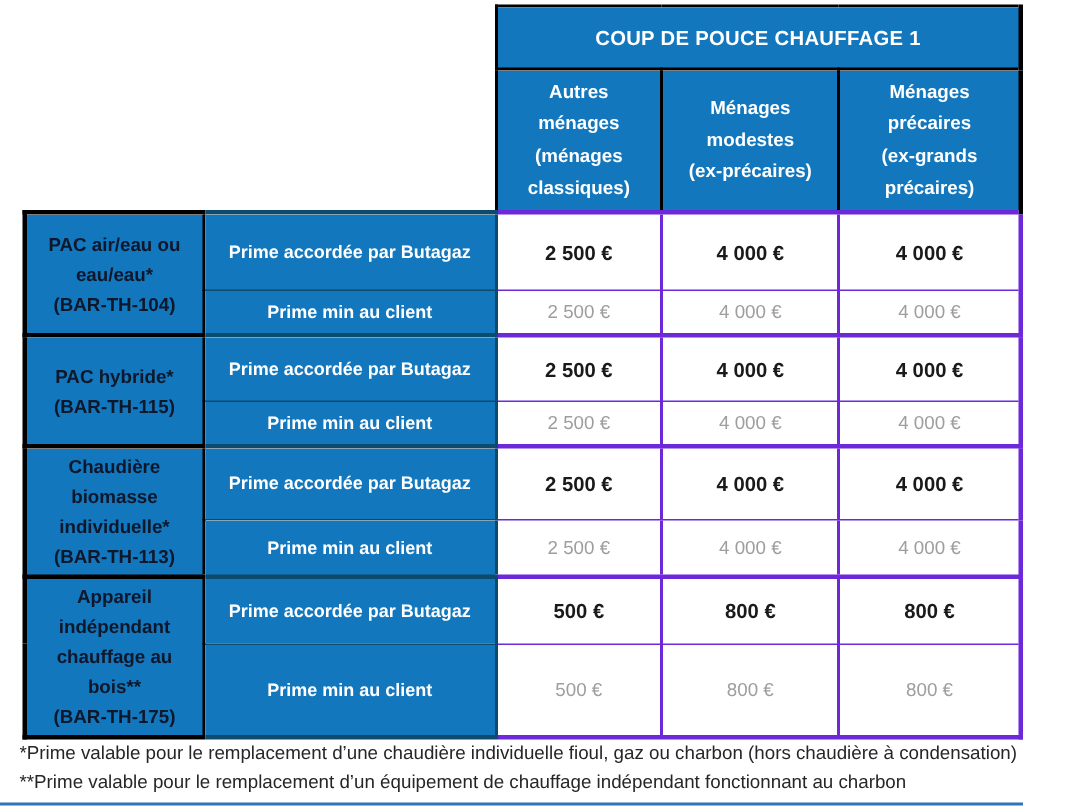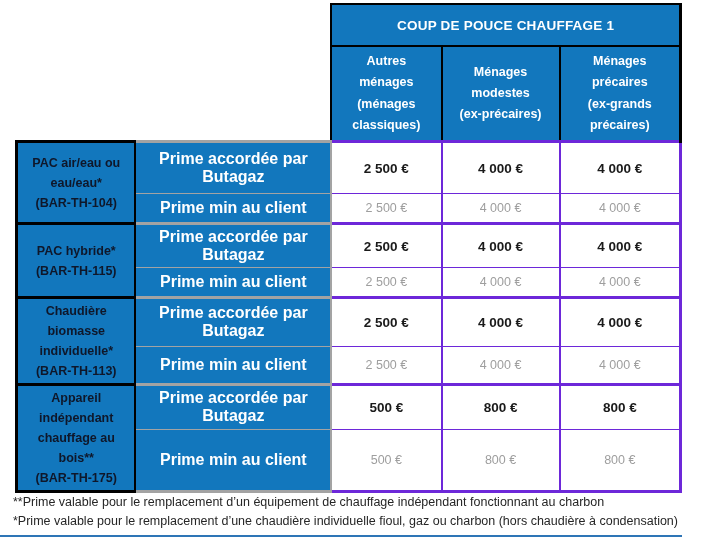--- a/index.html
+++ b/index.html
@@ -20,21 +20,21 @@
   .colhead { font-size:12.5px; line-height:1.7; padding:4px 2px; white-space:pre-line; }
   .rowlabel {
     background:#1277BD; color:#0f172a; font-weight:bold;
     font-size:12.5px; line-height:1.6; white-space:pre-line;
     border:2px solid #000000; border-left-width:3px;
     border-top-width:3px; border-bottom-width:3px;
     padding:2px 1px;
   }
   .primelabel {
     background:#1277BD; color:#ffffff; font-weight:bold;
-    font-size:16px; border:2px solid #a3a3a3;
+    font-size:12px; border:2px solid #0c4a6e;
   }
   .val { background:#ffffff; border:2px solid #6d28d9; }
   tr.rb .primelabel, tr.rb .val { border-top-width:3px; border-bottom-width:1px; }
   tr.rg .primelabel, tr.rg .val { border-top-width:1px; border-bottom-width:3px;margin-top:45px; }
   .val.bold { font-weight:bold; color:#1a1a1a; font-size:13.5px; }
   .val.gray { color:#9E9E9E; font-size:12.5px; }
   .br3 { border-right-width:3px !important; }
   .notes {
     position:absolute; left:13px; top:493px; right:4px;
     font-size:12.5px; color:#262626; line-height:19px; white-space:nowrap;
@@ -141,19 +141,19 @@
         <td class="primelabel">Prime min au client</td>
         <td class="val gray">500 €</td>
         <td class="val gray">800 €</td>
         <td class="val gray br3">800 €</td>
       </tr>
     </tbody>
       </table>
   </div>
 
   <div class="notes">
+    <div>*Prime valable pour le remplacement d’une chaudière individuelle fioul, gaz ou charbon (hors chaudière à condensation)</div>
     <div>**Prime valable pour le remplacement d’un équipement de chauffage indépendant fonctionnant au charbon</div>
-    <div>*Prime valable pour le remplacement d’une chaudière individuelle fioul, gaz ou charbon (hors chaudière à condensation)</div>
   </div>
 
   <div class="right-edge-line"></div>
   <div class="bottom-rule"></div>
 </div>
 
 </body></html>

